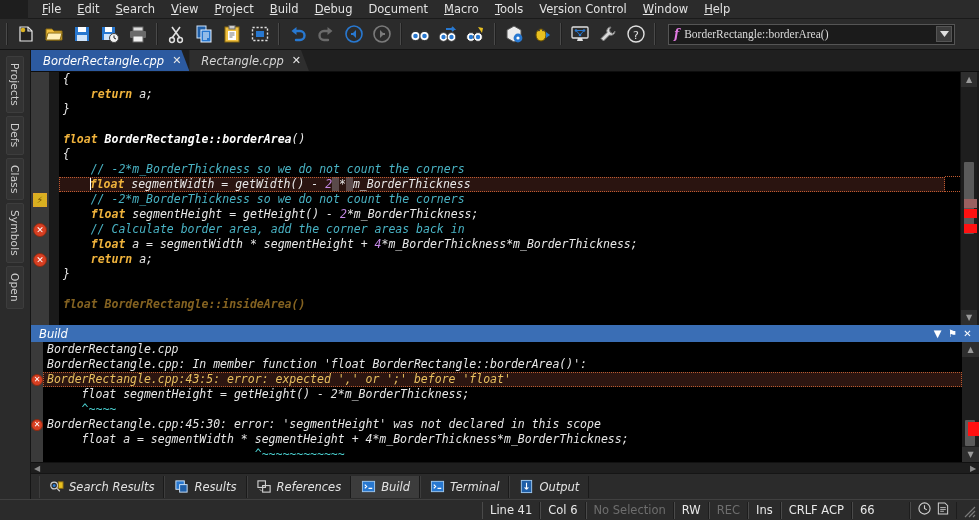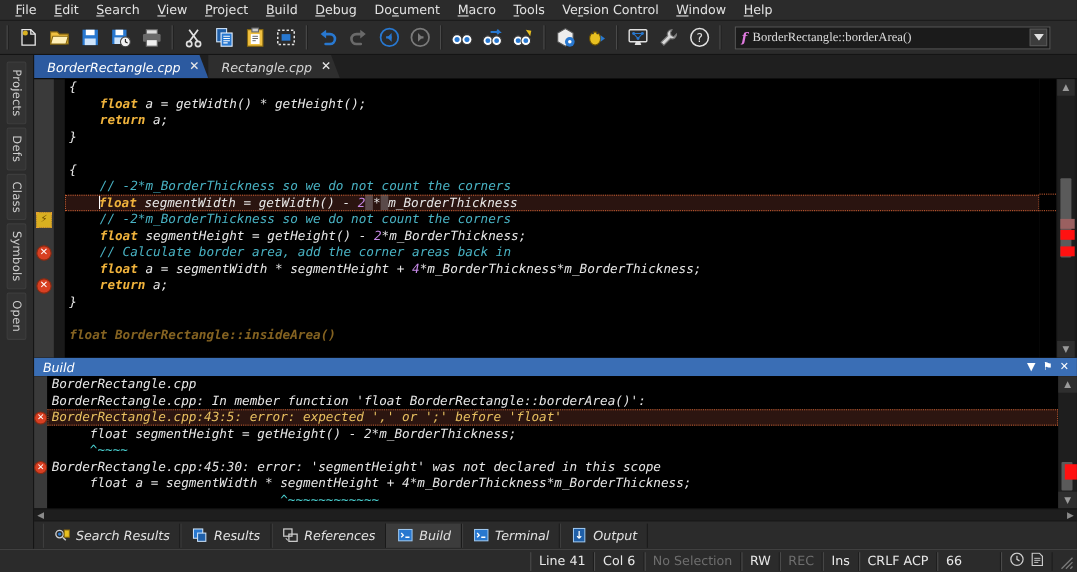--- a/index.html
+++ b/index.html
@@ -9,21 +9,21 @@
     font-family: "DejaVu Sans", sans-serif;
     font-size: 11px;
     color: #d8d8d8;
     overflow: hidden;
   }
   .app { width: 979px; height: 520px; display: flex; flex-direction: column; background:#1e1e1e; }
 
   
   .menubar {
     height: 19px; background: #2b2b2b; display: flex; align-items: center;
-    padding-left: 6px; border-bottom: 1px solid #1a1a1a; flex: 0 0 19px;
+    padding-left: 6px; border-bottom: 1px solid #1a1a1a; flex: 0 0 19px; margin-left: 28px;
   }
   .menu-item {
     padding: 2px 8px; font-size: 11.5px; color: #e2e2e2; cursor: default;
     font-family: "DejaVu Sans", sans-serif; white-space: nowrap;
   }
   .menu-item span.acc { text-decoration: underline; }
 
   
   .toolbar {
     height: 31px; background: #2b2b2b; display: flex; align-items: center;
@@ -379,24 +379,24 @@
 
       <div class="editor-wrap">
         <div class="gutter" id="gutter">
             <div class="gmark gmark-bm" style="top: 121px;">⚡</div>
             <div class="gmark gmark-err" style="top: 151px;">✕</div>
             <div class="gmark gmark-err" style="top: 181px;">✕</div>
           </div>
         <div class="fold-col"></div>
         <div class="code" id="codearea">
             <div class="cline"><span class="plain">{</span></div>
-            <div class="cline"><span class="plain">    </span><span class="kw">float</span><span class="plain"> a = </span><span class="plain">getWidth</span><span class="plain">() * </span><span class="plain">getHeight</span><span class="plain">();</span></div>
             <div class="cline"><span class="plain">    </span><span class="kw">return</span><span class="plain"> a;</span></div>
             <div class="cline"><span class="plain">}</span></div>
             <div class="cline"></div>
+            <div class="cline"><span class="kw">float</span><span class="plain"> </span><span class="fn">BorderRectangle::borderArea</span><span class="plain">()</span></div>
             <div class="cline"><span class="plain">{</span></div>
             <div class="cline"><span class="cmt">    // -2*m_BorderThickness so we do not count the corners</span></div>
             <div class="cline err-hl"><span class="plain">    </span><span class="caret"></span><span class="kw">f</span><span class="kw">loat</span><span class="plain"> segmentWidth = </span><span class="plain">getWidth</span><span class="plain">() - </span><span class="num">2</span><span class="sel"> </span><span class="plain">*</span><span class="sel"> </span><span class="plain">m_BorderThickness</span></div>
             <div class="cline"><span class="cmt">    // -2*m_BorderThickness so we do not count the corners</span></div>
             <div class="cline"><span class="plain">    </span><span class="kw">float</span><span class="plain"> segmentHeight = </span><span class="plain">getHeight</span><span class="plain">() - </span><span class="num">2</span><span class="plain">*m_BorderThickness;</span></div>
             <div class="cline"><span class="cmt">    // Calculate border area, add the corner areas back in</span></div>
             <div class="cline"><span class="plain">    </span><span class="kw">float</span><span class="plain"> a = segmentWidth * segmentHeight + </span><span class="num">4</span><span class="plain">*m_BorderThickness*m_BorderThickness;</span></div>
             <div class="cline"><span class="plain">    </span><span class="kw">return</span><span class="plain"> a;</span></div>
             <div class="cline"><span class="plain">}</span></div>
             <div class="cline"></div>

